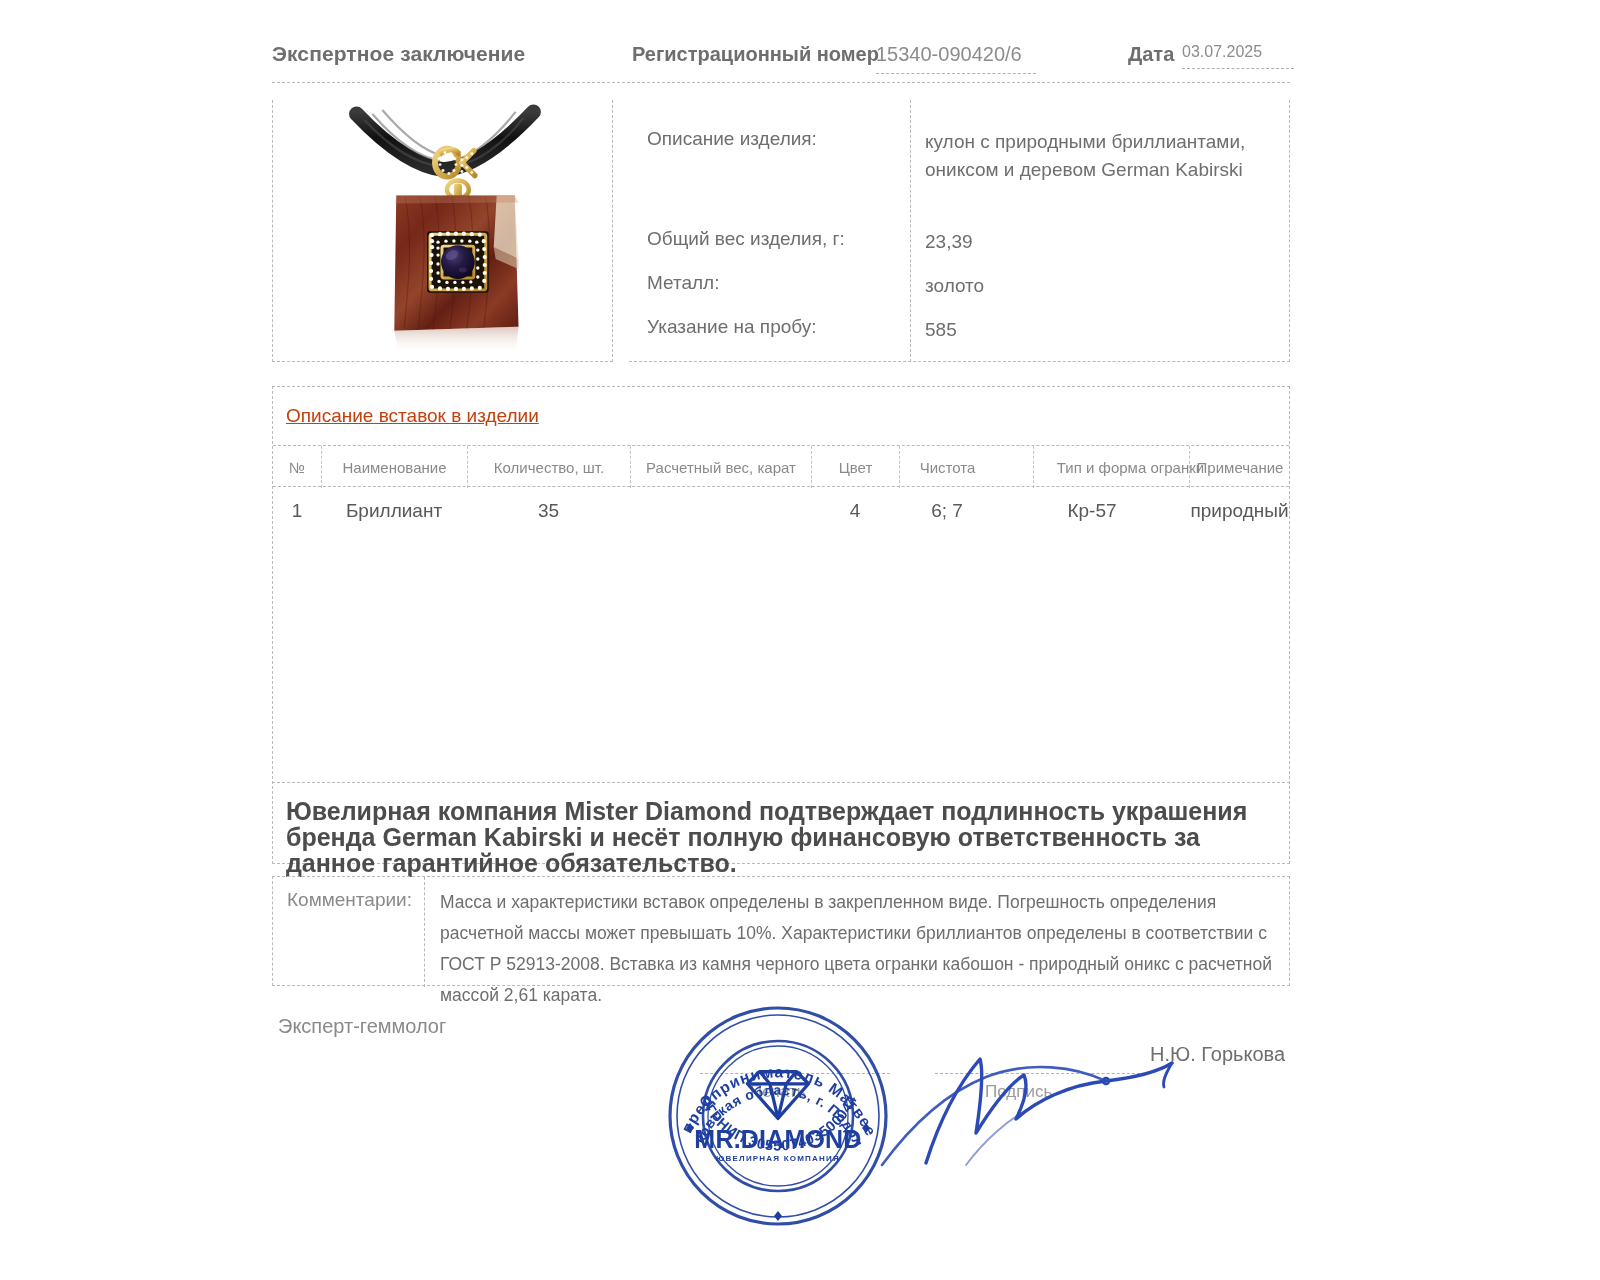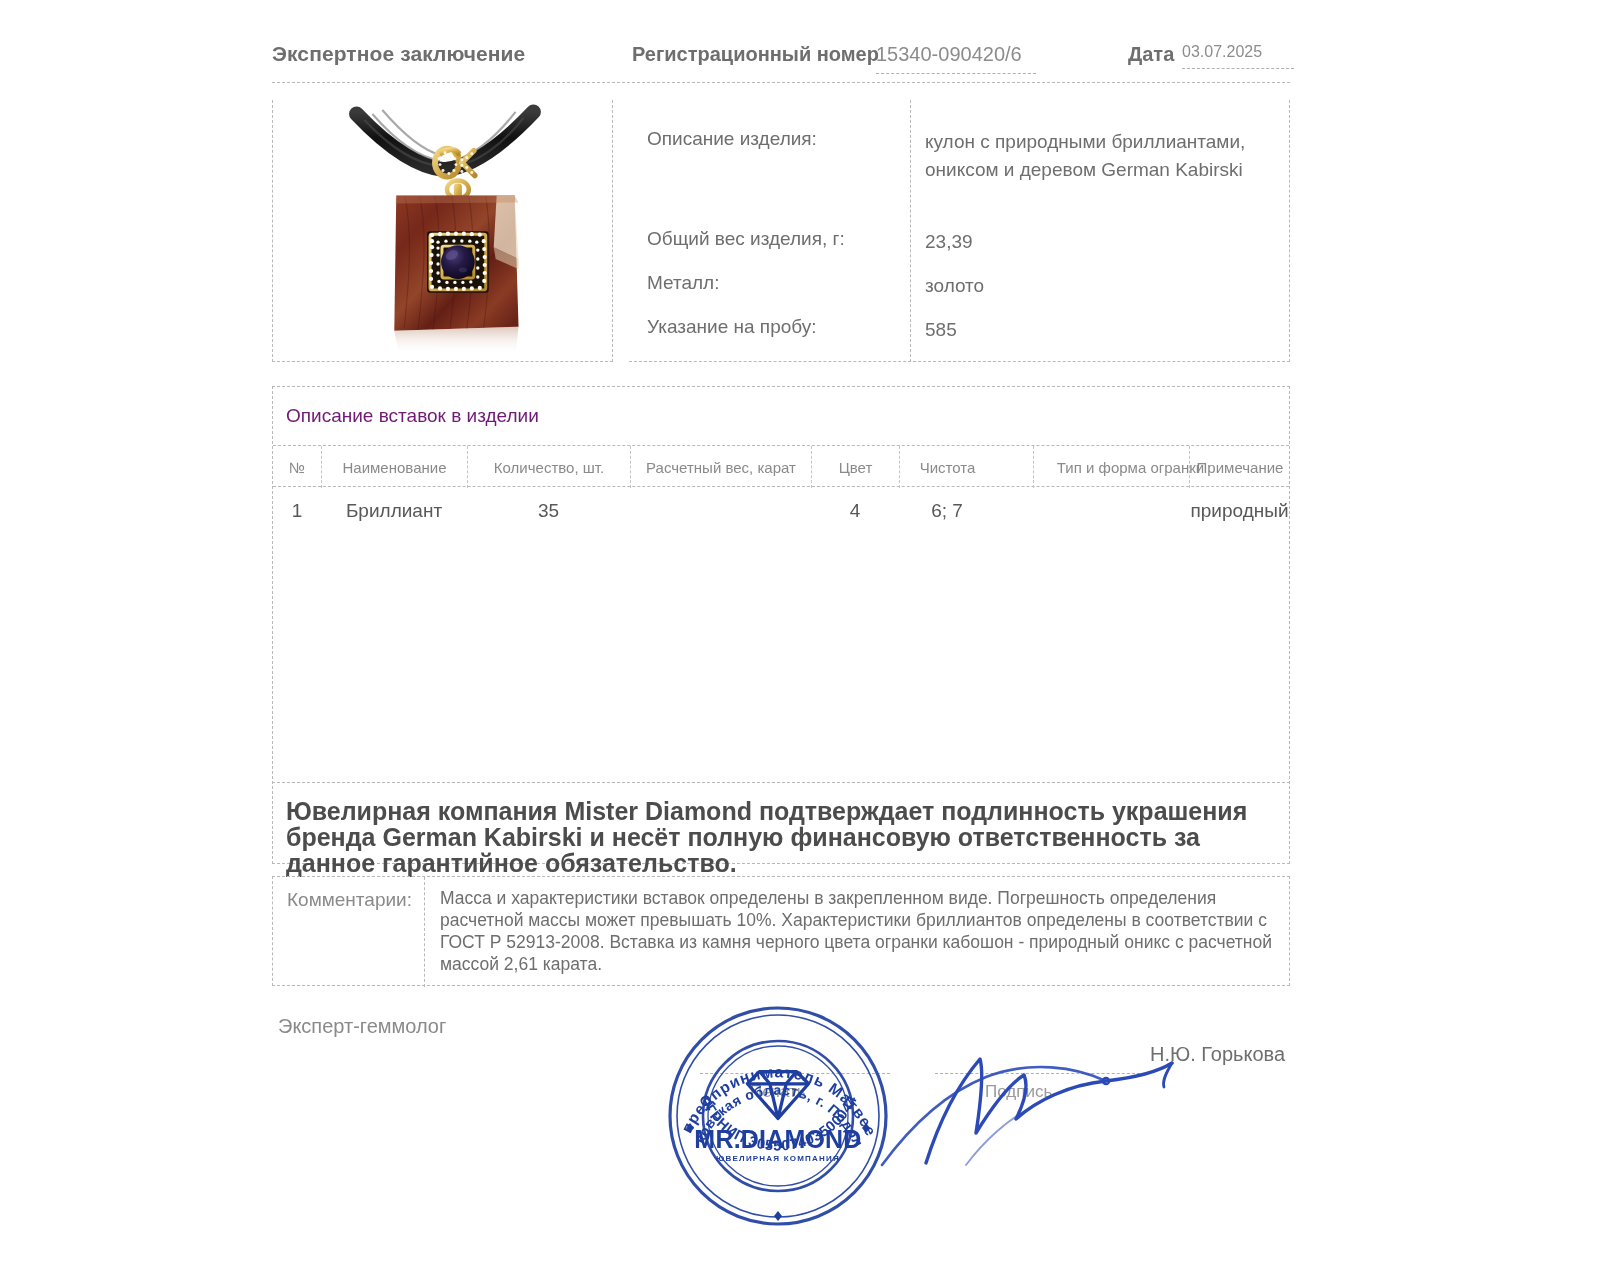--- a/index.html
+++ b/index.html
@@ -88,21 +88,21 @@
 
   
   #inserts-block {
     position: absolute;
     left: 272px; top: 386px;
     width: 1018px; height: 478px;
     border: 1px dashed #b9b9b9;
   }
   #inserts-title {
     position: absolute; left: 13px; top: 18px;
-    font-size: 19px; color: #701a75;
+    font-size: 19px; color: #c2410c; text-decoration: underline;
   }
   #inserts-head {
     position: absolute; left: 0; top: 58px;
     width: 100%; height: 42px;
     border-top: 1px dashed #b9b9b9;
     border-bottom: 1px dashed #b9b9b9;
   }
   #inserts-head .th {
     position: absolute; top: 0; height: 42px;
     display: flex; align-items: center; justify-content: center;
@@ -137,21 +137,21 @@
   #comments-label {
     position: absolute; left: 14px; top: 12px;
     font-size: 19px; color: #8a8a8a;
   }
   #comments-divider {
     position: absolute; left: 151px; top: 0; height: 110px;
     border-left: 1px dashed #b9b9b9;
   }
   #comments-text {
     position: absolute; left: 167px; top: 10px; right: 12px;
-    font-size: 17.5px; color: #6e6e6e; line-height: 22px;
+    font-size: 17.5px; color: #6e6e6e; line-height: 31px;
   }
 
   
   #expert-title {
     position: absolute; left: 278px; top: 1015px;
     font-size: 20px; color: #8a8a8a;
   }
   #expert-cert {
     position: absolute; left: 278px; top: 1039px;
     width: 350px;
@@ -377,20 +377,21 @@
       <div class="th" style="left:722px;width:194px;margin-left:38px;">Тип и форма огранки</div>
       <div class="th" style="left:916px;width:101px;">Примечание</div>
     </div>
 
     <div id="inserts-row">
       <div class="td" style="left:0;   width:48px;">1</div>
       <div class="td" style="left:48px; width:146px;">Бриллиант</div>
       <div class="td" style="left:194px;width:163px;">35</div>
       <div class="td" style="left:538px;width:88px;">4</div>
       <div class="td" style="left:626px;width:96px;">6; 7</div>
+      <div class="td" style="left:722px;width:194px;">Кр-57</div>
       <div class="td" style="left:916px;width:101px;">природный</div>
     </div>
   </div>
 
   <div id="confirm-sep"></div>
   <div id="confirm-text">Ювелирная компания Mister Diamond подтверждает подлинность украшения бренда German Kabirski и несёт полную финансовую ответственность за данное гарантийное обязательство.</div>
 
   <div id="comments-block">
     <div id="comments-label">Комментарии:</div>
     <div id="comments-divider"></div>

